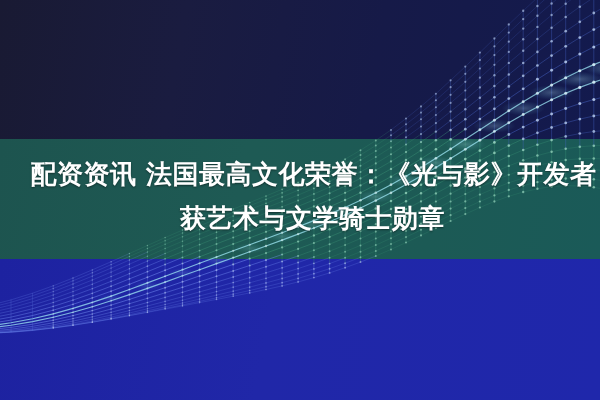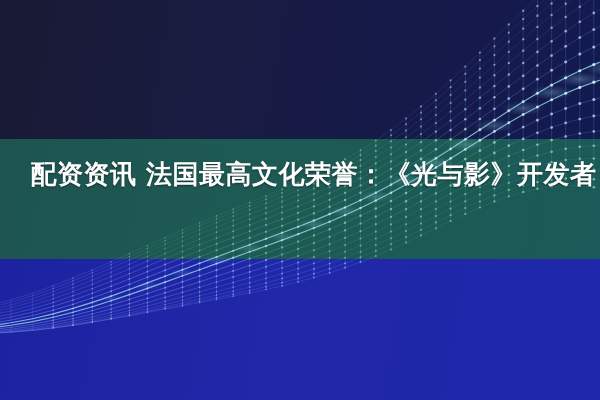--- a/index.html
+++ b/index.html
@@ -876,15 +876,16 @@
           <ellipse cx="607.7" cy="68.4" rx="23.9" ry="7.8" fill="url(#glow-ridge)" opacity="0.326"></ellipse>
           <ellipse cx="635.4" cy="60.0" rx="24.6" ry="8.1" fill="url(#glow-ridge)" opacity="0.337"></ellipse>
           <ellipse cx="662.8" cy="53.4" rx="25.3" ry="8.3" fill="url(#glow-ridge)" opacity="0.349"></ellipse>
           <ellipse cx="690.0" cy="47.7" rx="26.0" ry="8.5" fill="url(#glow-ridge)" opacity="0.360"></ellipse>
         </g>
     </svg>
   </div>
 
   <div id="headline">
     <span class="hl-line" id="line-1">配资资讯 法国最高文化荣誉：《光与影》开发者</span>
+    <span class="hl-line" id="line-2">获艺术与文学骑士勋章</span>
   </div>
 
 </div>
 
 </body></html>

